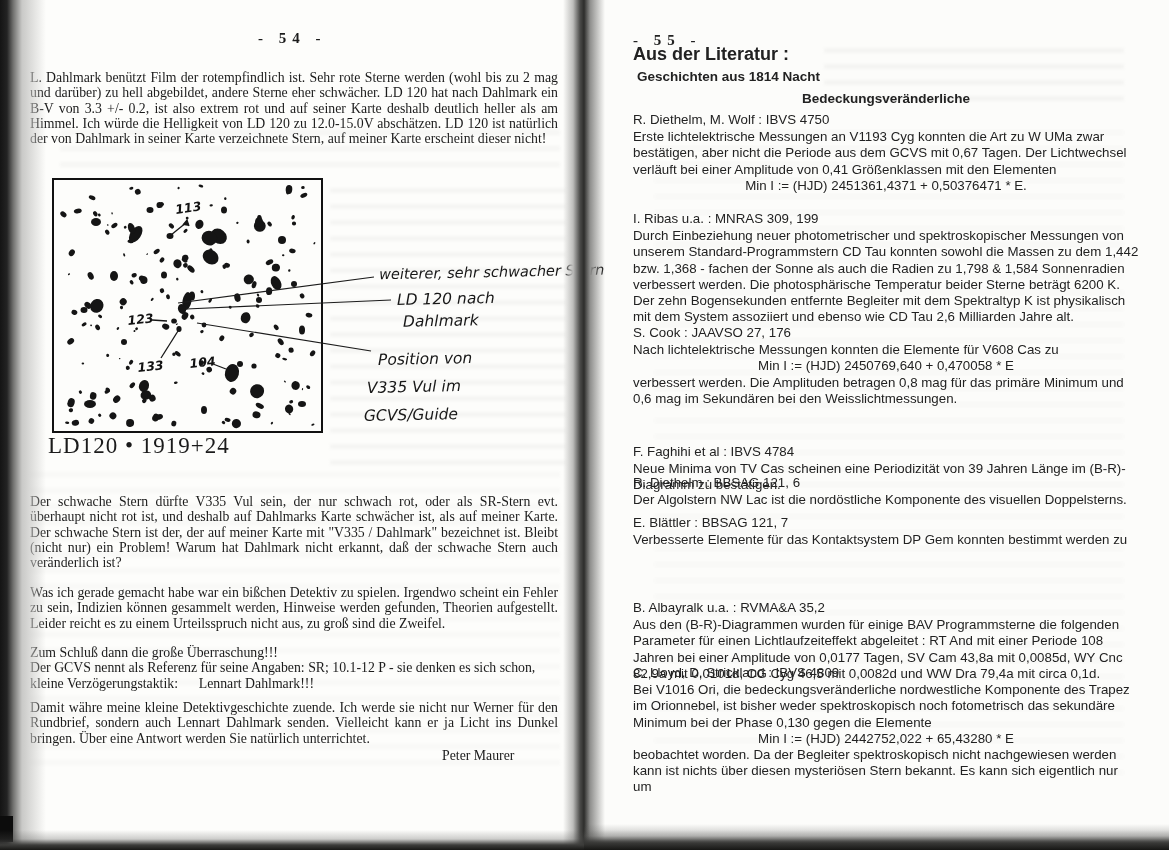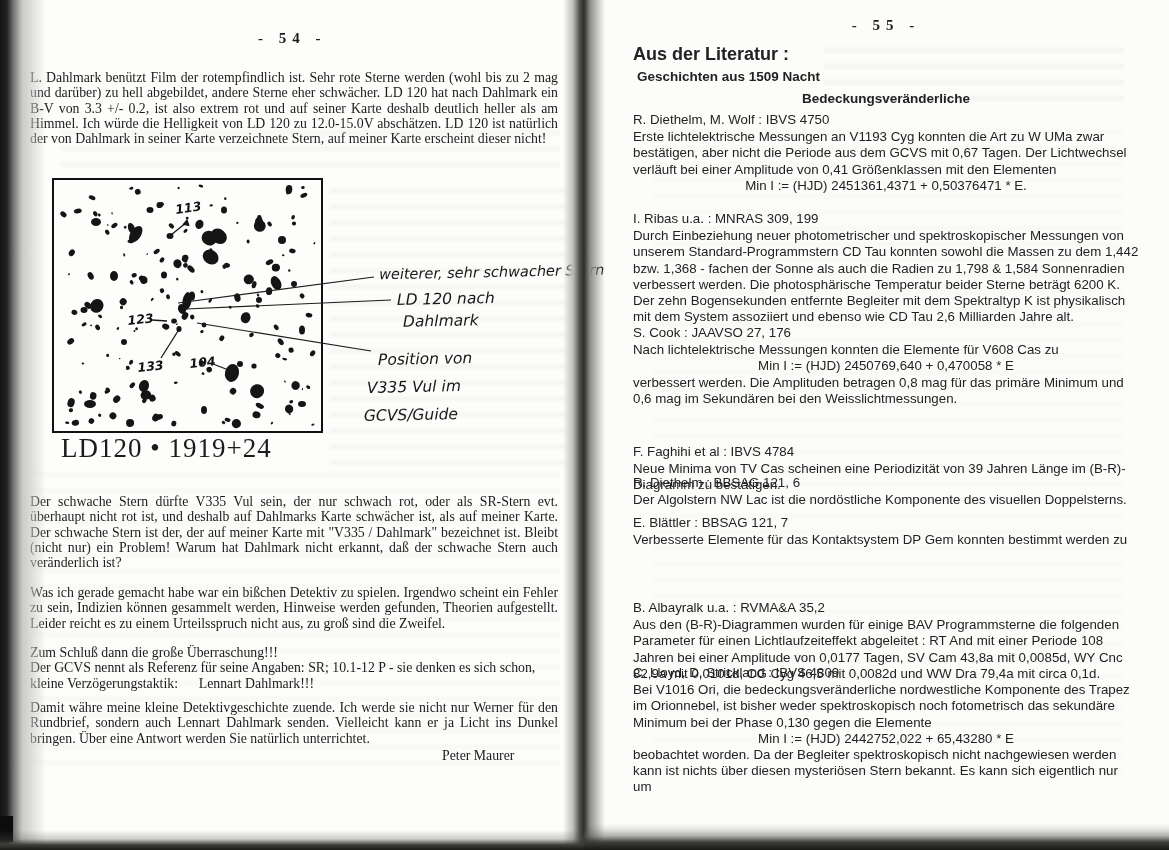--- a/index.html
+++ b/index.html
@@ -28,21 +28,21 @@
   .hw{font-family:"DejaVu Sans", cursive;font-style:italic;}
 
   .pagenum{position:absolute;z-index:2;font-weight:bold;letter-spacing:6px;font-size:15px;}
   .para{position:absolute;z-index:2;width:528px;left:30px;font-size:13.8px;line-height:15.3px;
         text-align:justify;}
   .pre{white-space:pre-wrap;}
 
   
   .chart-box{position:absolute;left:52px;top:178px;width:267px;height:251px;border:2px solid #111;
              background:#fdfdfb;z-index:2;}
-  .chart-caption{position:absolute;left:61px;top:433px;z-index:2;font-size:27px;letter-spacing:1px;}
+  .chart-caption{position:absolute;left:48px;top:433px;z-index:2;font-size:23px;letter-spacing:1px;}
   .ann{position:absolute;z-index:3;font-size:15.5px;color:#181818;transform:rotate(-1.2deg);white-space:nowrap;}
   .ann-lines{position:absolute;left:0;top:0;width:584px;height:850px;z-index:2;pointer-events:none;}
 
   
   .col-right{position:absolute;left:49px;top:0;width:506px;z-index:2;
              font-family:"Liberation Sans", sans-serif;font-size:13.3px;line-height:16.2px;color:#222;}
   .rp-block{position:absolute;left:0;width:506px;}
   .rp-ref{margin:0 0 1px 0;}
   .rp-formula{text-align:center;}
   .rp-h1{font-weight:bold;font-size:18px;}
@@ -302,24 +302,24 @@
     <div class="sig serif" style="left:442px;top:748px;">Peter Maurer</div>
   </div>
 
   <div class="page page-right">
 
     <div class="bleed" style="left:240px;top:48px;width:300px;height:62px;opacity:.5;"></div>
     <div class="bleed" style="left:70px;top:130px;width:470px;height:650px;opacity:.22;"></div>
 
     <div class="col-right">
 
-      <div class="rp-block" style="top:17px;text-align:center;font-family:'Liberation Serif',serif;font-weight:bold;letter-spacing:6px;font-size:15px;">-  55  -</div>
+      <div class="rp-block" style="top:32px;font-family:'Liberation Serif',serif;font-weight:bold;letter-spacing:6px;font-size:15px;">-  55  -</div>
 
       <div class="rp-block rp-h1" style="top:46px;">Aus der Literatur :</div>
-      <div class="rp-block rp-h2" style="top:69px;left:4px;">Geschichten aus 1509 Nacht</div>
+      <div class="rp-block rp-h2" style="top:69px;left:4px;">Geschichten aus 1814 Nacht</div>
       <div class="rp-block rp-h3" style="top:91px;">Bedeckungsveränderliche</div>
 
       <div class="rp-block" style="top:112px;">
         <div class="rp-ref">R. Diethelm, M. Wolf : IBVS 4750</div>
         <div>Erste lichtelektrische Messungen an V1193 Cyg konnten die Art zu W UMa zwar bestätigen, aber nicht die Periode aus dem GCVS mit 0,67 Tagen. Der Lichtwechsel verläuft bei einer Amplitude von 0,41 Größenklassen mit den Elementen</div>
         <div class="rp-formula">Min I := (HJD) 2451361,4371 + 0,50376471 * E.</div>
       </div>
 
       <div class="rp-block" style="top:211px;">
         <div class="rp-ref">I. Ribas u.a. : MNRAS 309, 199</div>

